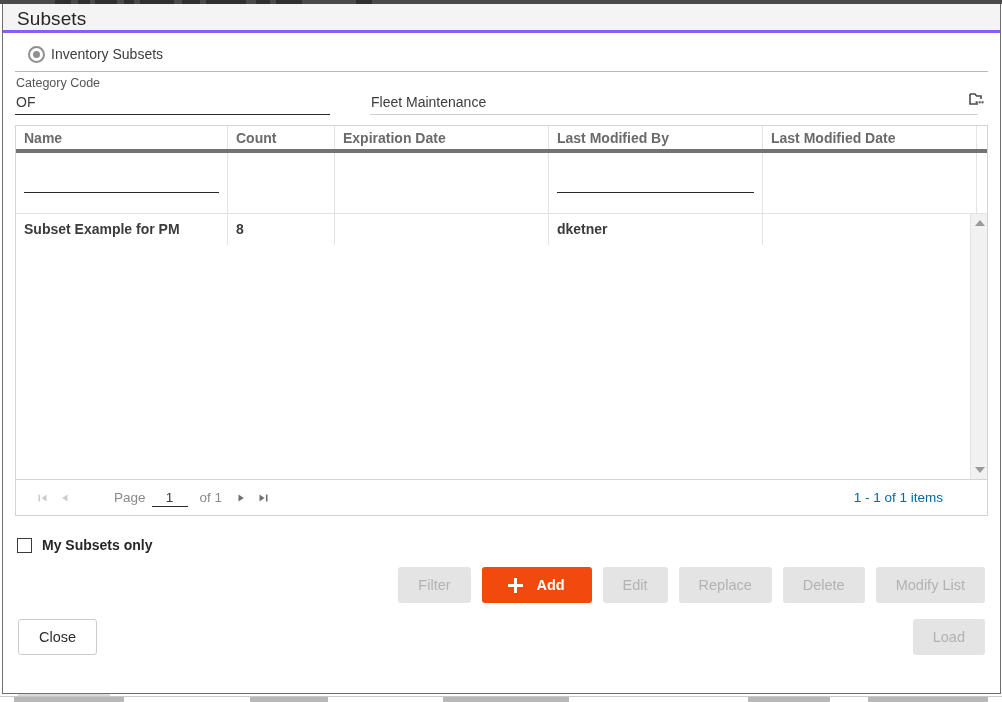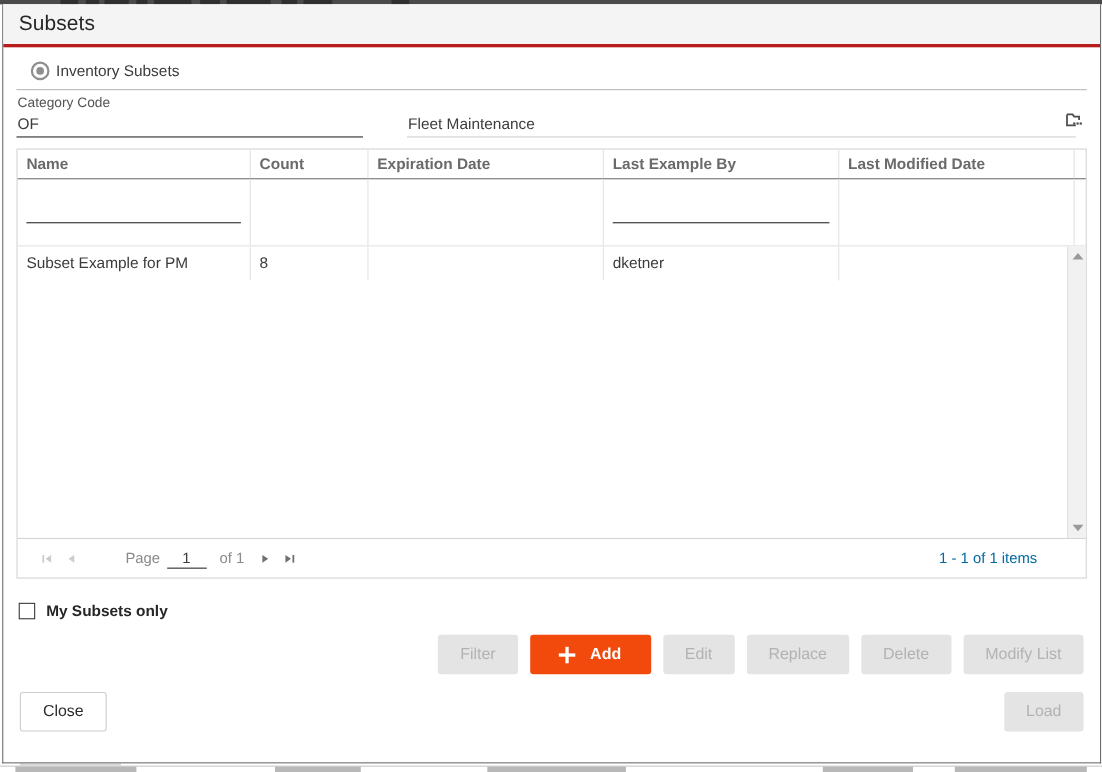--- a/index.html
+++ b/index.html
@@ -41,24 +41,24 @@
     position: absolute;
     left: 2px; top: 4px;
     width: 999px; height: 690px;
     background: #ffffff;
     border: 1px solid #6e6e6e;
     border-top: none;
     display: flex; flex-direction: column;
   }
 
   .titlebar {
-    height: 39px;
+    height: 29px;
     background: #f4f4f4;
-    border-bottom: 3px solid #b91c1c;
-    display: flex; align-items: center;
+    border-bottom: 3px solid #8b5cf6;
+    display: flex; align-items: flex-end;
     padding-left: 14px;
     flex: 0 0 auto;
   }
   .titlebar .title {
     font-size: 19px;
     color: #262626;
     letter-spacing: .1px;
   }
 
   .body {
@@ -139,21 +139,21 @@
     margin-top: 10px;
     border: 1px solid #d4d4d4;
     background: #ffffff;
     flex: 0 0 auto;
     display: flex; flex-direction: column;
     height: 391px;
   }
   .grid-head, .grid-filter, .grid-row {
     display: flex;
   }
-  .grid-head { height: 27px; border-bottom: 1px solid #737373; }
+  .grid-head { height: 27px; border-bottom: 4px solid #737373; }
   .grid-head .cell {
     font-size: 14px; font-weight: bold; color: #6a6a6a;
     display: flex; align-items: center;
   }
   .cell {
     padding: 0 8px;
     border-right: 1px solid #e3e3e3;
     flex: 0 0 auto;
     overflow: hidden;
     white-space: nowrap;
@@ -182,20 +182,21 @@
   .filt-none { border-bottom: none; }
 
   .grid-body {
     flex: 1 1 auto;
     position: relative;
     display: flex;
   }
   .grid-body-inner {
     flex: 1 1 auto;
     overflow: hidden;
+    font-weight: bold;
   }
   .grid-row {
     height: 31px;
     align-items: center;
     border-bottom: 1px solid #ffffff;
   }
   .grid-row .cell {
     font-size: 14px; color: #3b3b3b;
     display: flex; align-items: center;
     height: 31px;
@@ -398,21 +399,21 @@
         </svg>
       </button>
     </div>
 
     <div class="grid-wrap">
 
       <div class="grid-head">
         <div class="cell c-name">Name</div>
         <div class="cell c-count">Count</div>
         <div class="cell c-exp">Expiration Date</div>
-        <div class="cell c-by">Last Example By</div>
+        <div class="cell c-by">Last Modified By</div>
         <div class="cell c-date">Last Modified Date</div>
         <div class="cell c-pad"></div>
       </div>
 
       <div class="grid-filter">
         <div class="cell c-name">
           <input class="filt-input" value="" style="">
         </div>
         <div class="cell c-count">
           <input class="filt-input filt-none" value="" style="">

